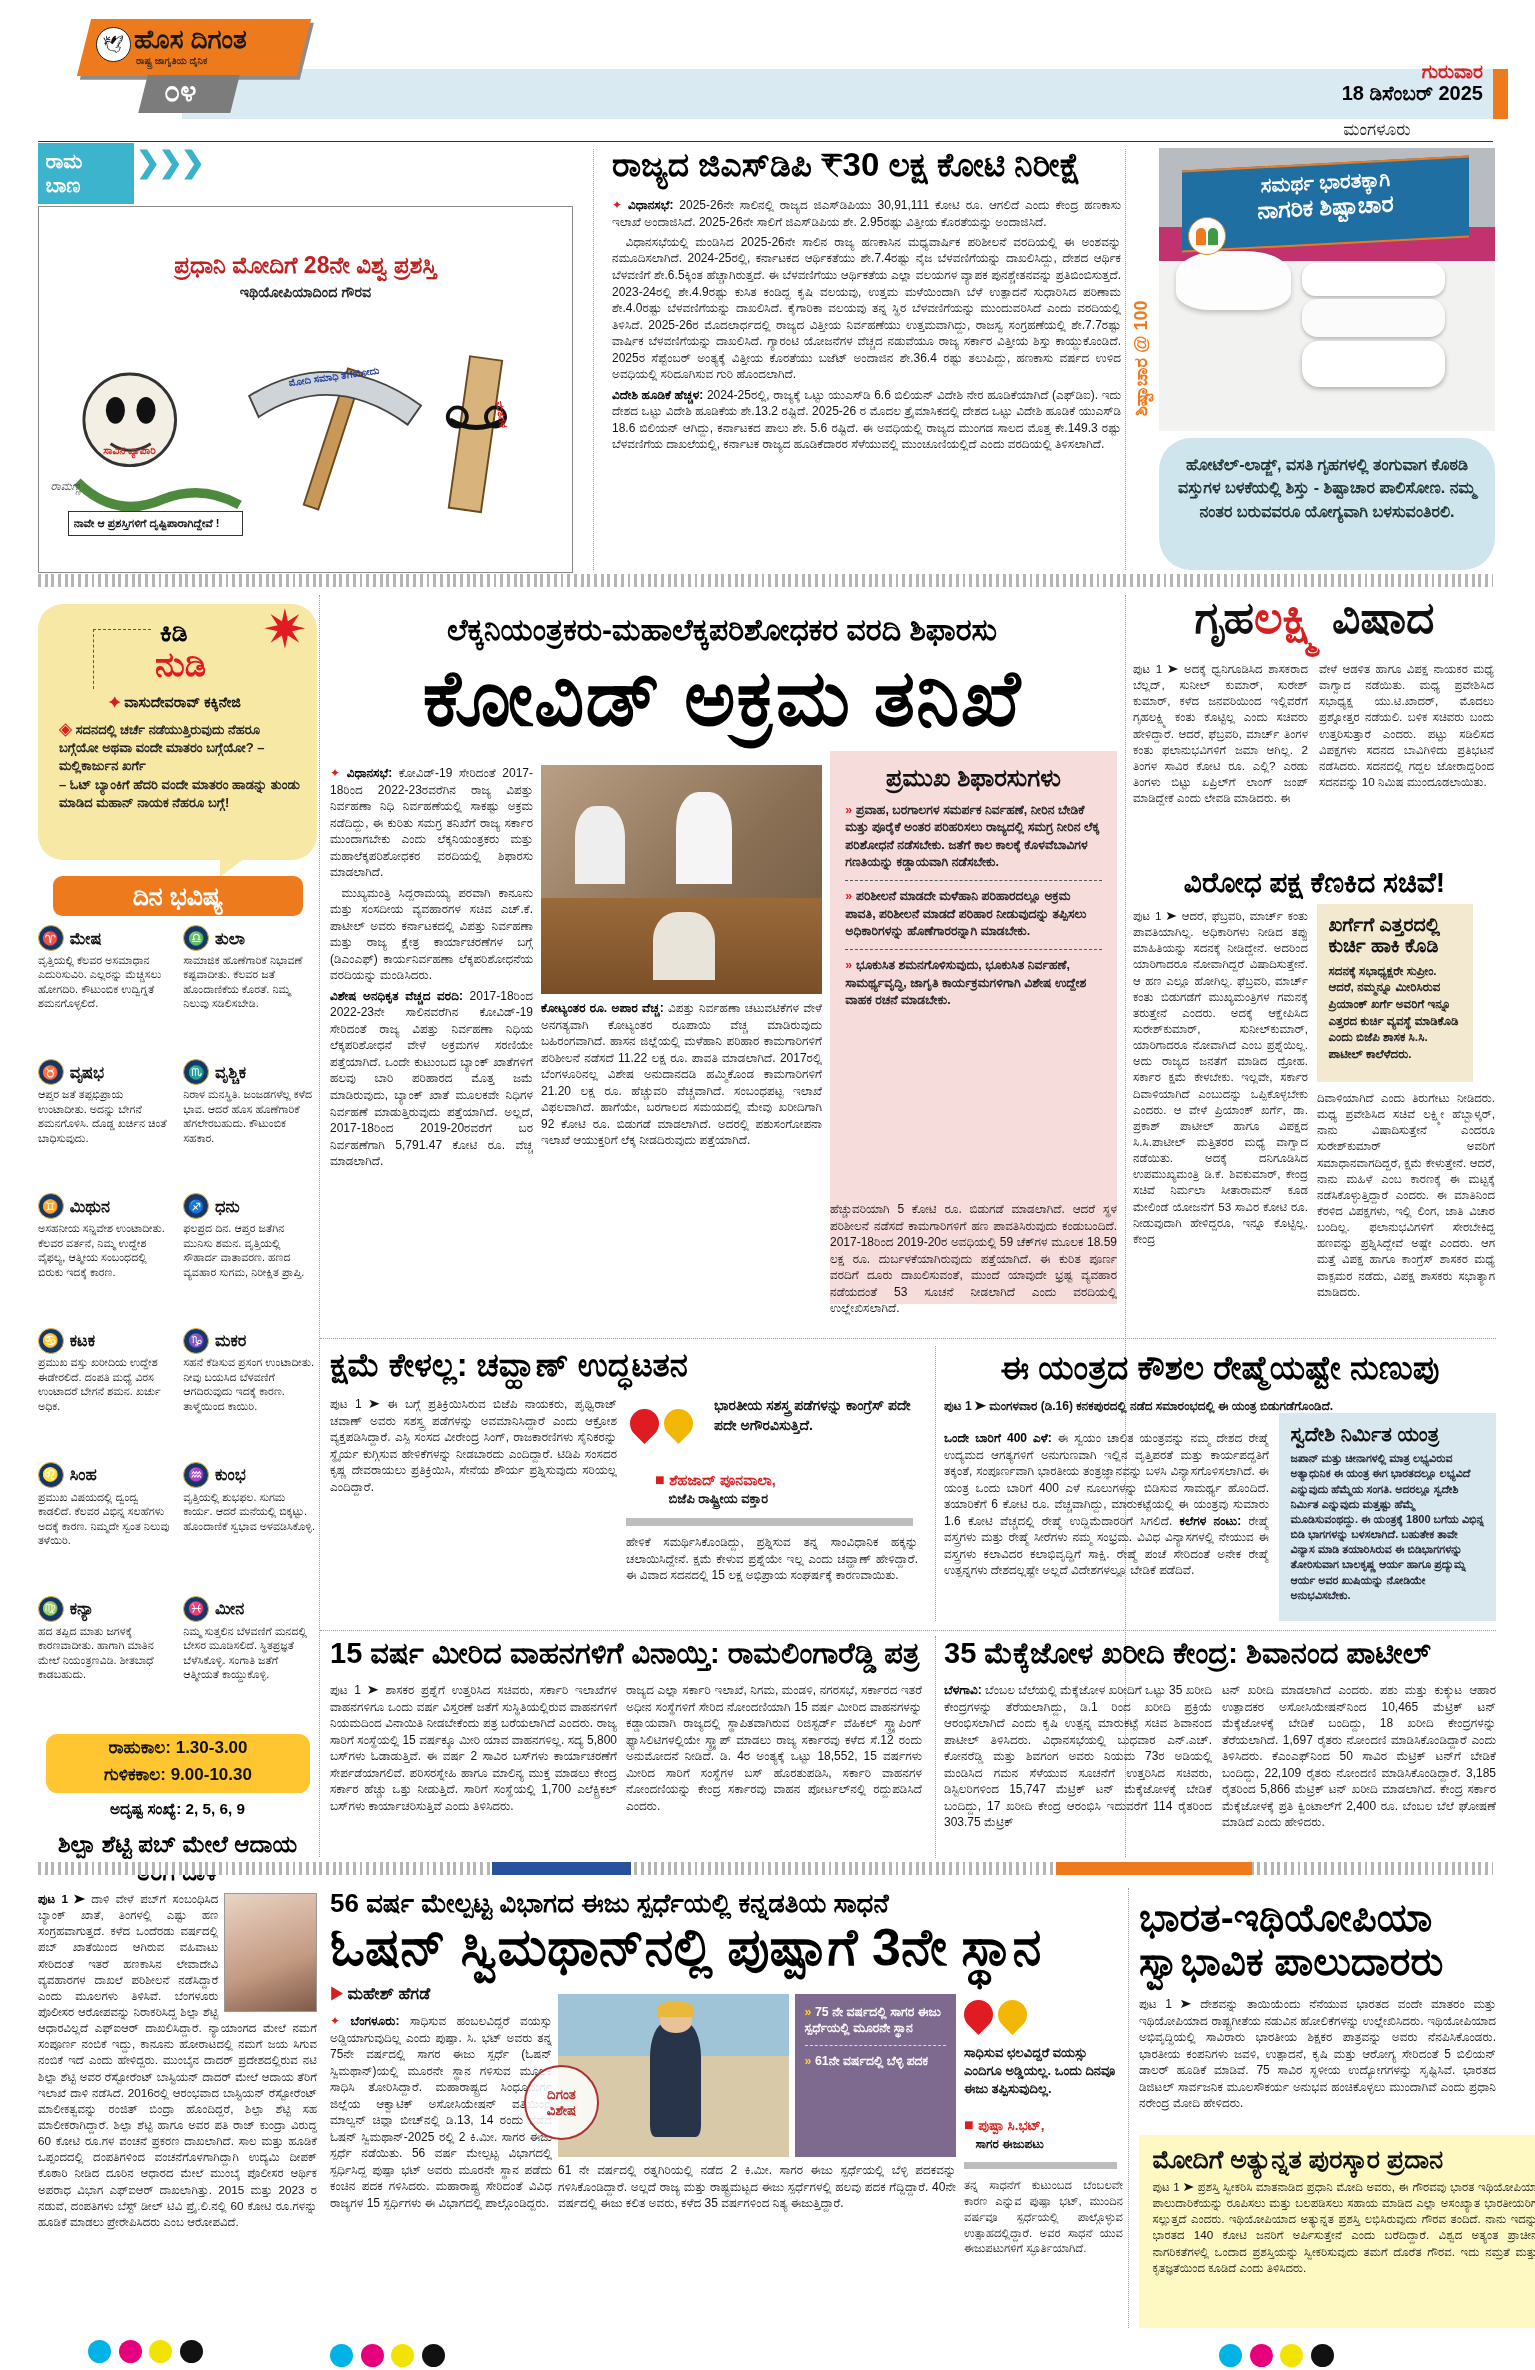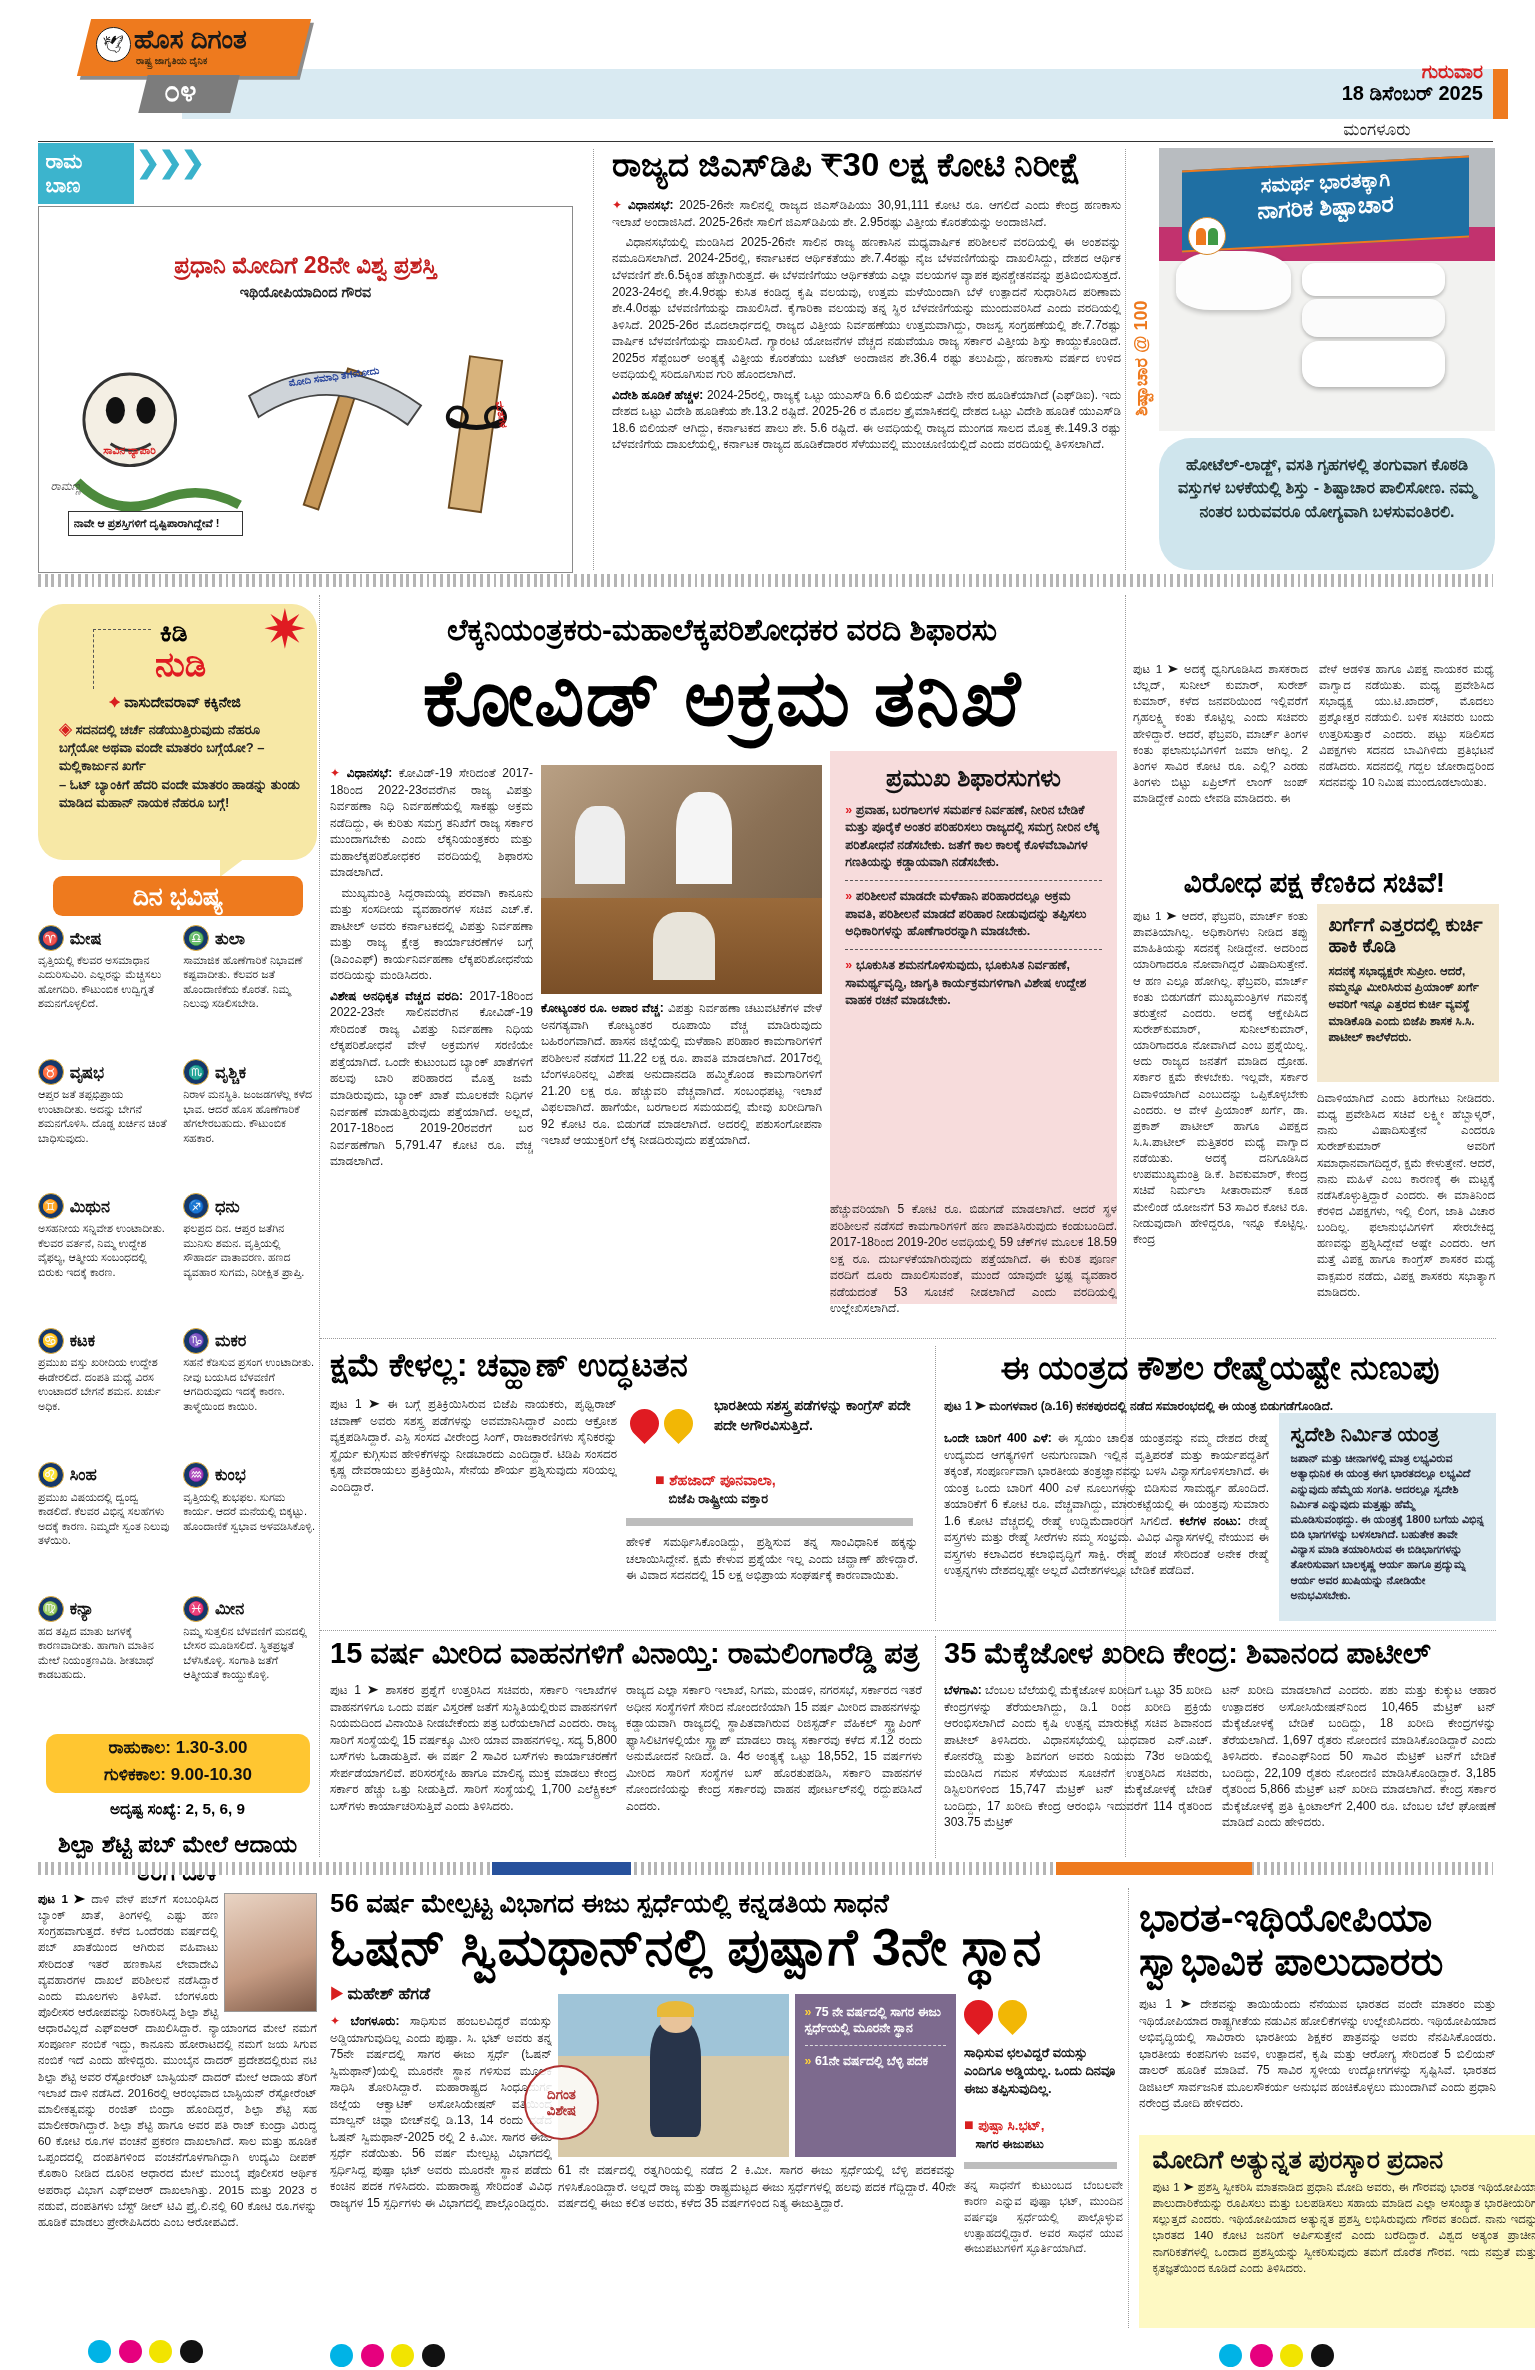--- a/index.html
+++ b/index.html
@@ -253,26 +253,29 @@
     <div style="font-size:12.4px;line-height:1.42;font-weight:bold;color:#222;">
       <div><span class="bullet-arrow">»</span><span>ಪ್ರವಾಹ, ಬರಗಾಲಗಳ ಸಮರ್ಪಕ ನಿರ್ವಹಣೆ, ನೀರಿನ ಬೇಡಿಕೆ ಮತ್ತು ಪೂರೈಕೆ ಅಂತರ ಪರಿಹರಿಸಲು ರಾಜ್ಯದಲ್ಲಿ ಸಮಗ್ರ ನೀರಿನ ಲೆಕ್ಕ ಪರಿಶೋಧನೆ ನಡೆಸಬೇಕು. ಜತೆಗೆ ಕಾಲ ಕಾಲಕ್ಕೆ ಕೊಳವೆಬಾವಿಗಳ ಗಣತಿಯನ್ನು ಕಡ್ಡಾಯವಾಗಿ ನಡೆಸಬೇಕು.</span></div>
       <div class="dashed-div"></div>
       <div><span class="bullet-arrow">»</span><span>ಪರಿಶೀಲನೆ ಮಾಡದೇ ಮಳೆಹಾನಿ ಪರಿಹಾರದಲ್ಲೂ ಅಕ್ರಮ ಪಾವತಿ, ಪರಿಶೀಲನೆ ಮಾಡದೆ ಪರಿಹಾರ ನೀಡುವುದನ್ನು ತಪ್ಪಿಸಲು ಅಧಿಕಾರಿಗಳನ್ನು ಹೊಣೆಗಾರರನ್ನಾಗಿ ಮಾಡಬೇಕು.</span></div>
       <div class="dashed-div"></div>
       <div><span class="bullet-arrow">»</span><span>ಭೂಕುಸಿತ ಶಮನಗೊಳಿಸುವುದು, ಭೂಕುಸಿತ ನಿರ್ವಹಣೆ, ಸಾಮರ್ಥ್ಯವೃದ್ಧಿ, ಜಾಗೃತಿ ಕಾರ್ಯಕ್ರಮಗಳಿಗಾಗಿ ವಿಶೇಷ ಉದ್ದೇಶ ವಾಹಕ ರಚನೆ ಮಾಡಬೇಕು.</span></div>
     </div>
   </div>
   <div class="abs bt" style="left:830px;top:1201px;width:287px;height:132px;">ಹೆಚ್ಚುವರಿಯಾಗಿ 5 ಕೋಟಿ ರೂ. ಬಿಡುಗಡೆ ಮಾಡಲಾಗಿದೆ. ಆದರೆ ಸ್ಥಳ ಪರಿಶೀಲನೆ ನಡೆಸದೆ ಕಾಮಗಾರಿಗಳಿಗೆ ಹಣ ಪಾವತಿಸಿರುವುದು ಕಂಡುಬಂದಿದೆ. 2017-18ರಿಂದ 2019-20ರ ಅವಧಿಯಲ್ಲಿ 59 ಚೆಕ್‌ಗಳ ಮೂಲಕ 18.59 ಲಕ್ಷ ರೂ. ದುರ್ಬಳಕೆಯಾಗಿರುವುದು ಪತ್ತೆಯಾಗಿದೆ. ಈ ಕುರಿತ ಪೂರ್ಣ ವರದಿಗೆ ದೂರು ದಾಖಲಿಸುವಂತೆ, ಮುಂದೆ ಯಾವುದೇ ಭ್ರಷ್ಟ ವ್ಯವಹಾರ ನಡೆಯದಂತೆ 53 ಸೂಚನೆ ನೀಡಲಾಗಿದೆ ಎಂದು ವರದಿಯಲ್ಲಿ ಉಲ್ಲೇಖಿಸಲಾಗಿದೆ.</div>
 
+  <div class="abs ctr" style="left:1133px;top:596px;width:363px;font-size:44px;font-weight:bold;line-height:1;">
+    <span>ಗೃಹ</span><span class="red">ಲಕ್ಷ್ಮಿ</span><span> ವಿಷಾದ</span>
+  </div>
   <div class="abs bt" style="left:1133px;top:661px;width:175px;height:203px;font-size:11.7px;">ಪುಟ 1 ➤ ಅದಕ್ಕೆ ಧ್ವನಿಗೂಡಿಸಿದ ಶಾಸಕರಾದ ಬೆಲ್ಲದ್, ಸುನೀಲ್ ಕುಮಾರ್, ಸುರೇಶ್ ಕುಮಾರ್, ಕಳೆದ ಜನವರಿಯಿಂದ ಇಲ್ಲಿವರೆಗೆ ಗೃಹಲಕ್ಷ್ಮಿ ಕಂತು ಕೊಟ್ಟಿಲ್ಲ ಎಂದು ಸಚಿವರು ಹೇಳಿದ್ದಾರೆ. ಆದರೆ, ಫೆಬ್ರವರಿ, ಮಾರ್ಚ್ ತಿಂಗಳ ಕಂತು ಫಲಾನುಭವಿಗಳಿಗೆ ಜಮಾ ಆಗಿಲ್ಲ. 2 ತಿಂಗಳ ಸಾವಿರ ಕೋಟಿ ರೂ. ಎಲ್ಲಿ? ಎರಡು ತಿಂಗಳು ಬಿಟ್ಟು ಏಪ್ರಿಲ್‌ಗೆ ಲಾಂಗ್ ಜಂಪ್ ಮಾಡಿದ್ದೇಕೆ ಎಂದು ಲೇವಡಿ ಮಾಡಿದರು. ಈ</div>
   <div class="abs bt" style="left:1319px;top:661px;width:175px;height:203px;font-size:11.7px;">ವೇಳೆ ಆಡಳಿತ ಹಾಗೂ ವಿಪಕ್ಷ ನಾಯಕರ ಮಧ್ಯೆ ವಾಗ್ವಾದ ನಡೆಯಿತು. ಮಧ್ಯ ಪ್ರವೇಶಿಸಿದ ಸಭಾಧ್ಯಕ್ಷ ಯು.ಟಿ.ಖಾದರ್, ಮೊದಲು ಪ್ರಶ್ನೋತ್ತರ ನಡೆಯಲಿ. ಬಳಿಕ ಸಚಿವರು ಬಂದು ಉತ್ತರಿಸುತ್ತಾರೆ ಎಂದರು. ಪಟ್ಟು ಸಡಿಲಿಸದ ವಿಪಕ್ಷಗಳು ಸದನದ ಬಾವಿಗಿಳಿದು ಪ್ರತಿಭಟನೆ ನಡೆಸಿದರು. ಸದನದಲ್ಲಿ ಗದ್ದಲ ಜೋರಾದ್ದರಿಂದ ಸದನವನ್ನು 10 ನಿಮಿಷ ಮುಂದೂಡಲಾಯಿತು.</div>
 
   <div class="abs hl ctr" style="left:1133px;top:868px;width:363px;font-size:28px;">ವಿರೋಧ ಪಕ್ಷ ಕೆಣಕಿದ ಸಚಿವೆ!</div>
   <div class="abs bt" style="left:1133px;top:908px;width:175px;height:424px;font-size:11.7px;">ಪುಟ 1 ➤ ಆದರೆ, ಫೆಬ್ರವರಿ, ಮಾರ್ಚ್ ಕಂತು ಪಾವತಿಯಾಗಿಲ್ಲ. ಅಧಿಕಾರಿಗಳು ನೀಡಿದ ತಪ್ಪು ಮಾಹಿತಿಯನ್ನು ಸದನಕ್ಕೆ ನೀಡಿದ್ದೇನೆ. ಅದರಿಂದ ಯಾರಿಗಾದರೂ ನೋವಾಗಿದ್ದರೆ ವಿಷಾದಿಸುತ್ತೇನೆ. ಆ ಹಣ ಎಲ್ಲೂ ಹೋಗಿಲ್ಲ. ಫೆಬ್ರವರಿ, ಮಾರ್ಚ್ ಕಂತು ಬಿಡುಗಡೆಗೆ ಮುಖ್ಯಮಂತ್ರಿಗಳ ಗಮನಕ್ಕೆ ತರುತ್ತೇನೆ ಎಂದರು. ಅದಕ್ಕೆ ಆಕ್ಷೇಪಿಸಿದ ಸುರೇಶ್‌ಕುಮಾರ್, ಸುನೀಲ್‌ಕುಮಾರ್, ಯಾರಿಗಾದರೂ ನೋವಾಗಿದೆ ಎಂಬ ಪ್ರಶ್ನೆಯಿಲ್ಲ. ಅದು ರಾಜ್ಯದ ಜನತೆಗೆ ಮಾಡಿದ ದ್ರೋಹ. ಸರ್ಕಾರ ಕ್ಷಮೆ ಕೇಳಬೇಕು. ಇಲ್ಲವೇ, ಸರ್ಕಾರ ದಿವಾಳಿಯಾಗಿದೆ ಎಂಬುದನ್ನು ಒಪ್ಪಿಕೊಳ್ಳಬೇಕು ಎಂದರು. ಆ ವೇಳೆ ಪ್ರಿಯಾಂಕ್ ಖರ್ಗೆ, ಡಾ. ಪ್ರಕಾಶ್ ಪಾಟೀಲ್ ಹಾಗೂ ವಿಪಕ್ಷದ ಸಿ.ಸಿ.ಪಾಟೀಲ್ ಮತ್ತಿತರರ ಮಧ್ಯೆ ವಾಗ್ವಾದ ನಡೆಯಿತು. ಅದಕ್ಕೆ ದನಿಗೂಡಿಸಿದ ಉಪಮುಖ್ಯಮಂತ್ರಿ ಡಿ.ಕೆ. ಶಿವಕುಮಾರ್, ಕೇಂದ್ರ ಸಚಿವೆ ನಿರ್ಮಲಾ ಸೀತಾರಾಮನ್ ಕೂಡ ಮೇಲಿಂಡೆ ಯೋಜನೆಗೆ 53 ಸಾವಿರ ಕೋಟಿ ರೂ. ನೀಡುವುದಾಗಿ ಹೇಳಿದ್ದರೂ, ಇನ್ನೂ ಕೊಟ್ಟಿಲ್ಲ. ಕೇಂದ್ರ</div>
-  <div class="abs" style="left:1317px;top:904px;width:182px;height:178px;background:#f3e8d0;padding:9.6px 11.5px;box-sizing:border-box;">
+  <div class="abs" style="left:1317px;top:904px;width:156px;height:178px;background:#f3e8d0;padding:9.6px 11.5px;box-sizing:border-box;">
     <div class="box-title" style="font-size:19px;margin-bottom:5.7px;">ಖರ್ಗೆಗೆ ಎತ್ತರದಲ್ಲಿ ಕುರ್ಚಿ ಹಾಕಿ ಕೊಡಿ</div>
     <div style="font-size:11.8px;font-weight:bold;line-height:1.4;color:#222;">ಸದನಕ್ಕೆ ಸಭಾಧ್ಯಕ್ಷರೇ ಸುಪ್ರೀಂ. ಆದರೆ, ನಮ್ಮನ್ನೂ ಮೀರಿಸಿರುವ ಪ್ರಿಯಾಂಕ್ ಖರ್ಗೆ ಅವರಿಗೆ ಇನ್ನೂ ಎತ್ತರದ ಕುರ್ಚಿ ವ್ಯವಸ್ಥೆ ಮಾಡಿಕೊಡಿ ಎಂದು ಬಿಜೆಪಿ ಶಾಸಕ ಸಿ.ಸಿ. ಪಾಟೀಲ್ ಕಾಲೆಳೆದರು.</div>
   </div>
   <div class="abs bt" style="left:1317px;top:1090px;width:178px;height:243px;font-size:11.7px;">ದಿವಾಳಿಯಾಗಿದೆ ಎಂದು ತಿರುಗೇಟು ನೀಡಿದರು. ಮಧ್ಯ ಪ್ರವೇಶಿಸಿದ ಸಚಿವೆ ಲಕ್ಷ್ಮೀ ಹೆಬ್ಬಾಳ್ಕರ್, ನಾನು ವಿಷಾದಿಸುತ್ತೇನೆ ಎಂದರೂ ಸುರೇಶ್‌ಕುಮಾರ್ ಅವರಿಗೆ ಸಮಾಧಾನವಾಗದಿದ್ದರೆ, ಕ್ಷಮೆ ಕೇಳುತ್ತೇನೆ. ಆದರೆ, ನಾನು ಮಹಿಳೆ ಎಂಬ ಕಾರಣಕ್ಕೆ ಈ ಮಟ್ಟಕ್ಕೆ ನಡೆಸಿಕೊಳ್ಳುತ್ತಿದ್ದಾರೆ ಎಂದರು. ಈ ಮಾತಿನಿಂದ ಕೆರಳಿದ ವಿಪಕ್ಷಗಳು, ಇಲ್ಲಿ ಲಿಂಗ, ಜಾತಿ ವಿಚಾರ ಬಂದಿಲ್ಲ. ಫಲಾನುಭವಿಗಳಿಗೆ ಸೇರಬೇಕಿದ್ದ ಹಣವನ್ನು ಪ್ರಶ್ನಿಸಿದ್ದೇವೆ ಅಷ್ಟೇ ಎಂದರು. ಆಗ ಮತ್ತೆ ವಿಪಕ್ಷ ಹಾಗೂ ಕಾಂಗ್ರೆಸ್ ಶಾಸಕರ ಮಧ್ಯೆ ವಾಕ್ಸಮರ ನಡೆದು, ವಿಪಕ್ಷ ಶಾಸಕರು ಸಭಾತ್ಯಾಗ ಮಾಡಿದರು.</div>
 
   <div class="abs hdot" style="left:320px;top:1338px;width:1176px;"></div>
   <div class="abs hl" style="left:330px;top:1348px;width:593px;font-size:32.5px;">ಕ್ಷಮೆ ಕೇಳಲ್ಲ: ಚವ್ಹಾಣ್ ಉದ್ಧಟತನ</div>
   <div class="abs bt" style="left:330px;top:1396px;width:287px;height:225px;">ಪುಟ 1 ➤ ಈ ಬಗ್ಗೆ ಪ್ರತಿಕ್ರಿಯಿಸಿರುವ ಬಿಜೆಪಿ ನಾಯಕರು, ಪೃಥ್ವಿರಾಜ್ ಚವಾಣ್ ಅವರು ಸಶಸ್ತ್ರ ಪಡೆಗಳನ್ನು ಅವಮಾನಿಸಿದ್ದಾರೆ ಎಂದು ಆಕ್ರೋಶ ವ್ಯಕ್ತಪಡಿಸಿದ್ದಾರೆ. ಎಸ್ಪಿ ಸಂಸದ ವೀರೇಂದ್ರ ಸಿಂಗ್, ರಾಜಕಾರಣಿಗಳು ಸೈನಿಕರನ್ನು ಸ್ಥೈರ್ಯ ಕುಗ್ಗಿಸುವ ಹೇಳಿಕೆಗಳನ್ನು ನೀಡಬಾರದು ಎಂದಿದ್ದಾರೆ. ಟಿಡಿಪಿ ಸಂಸದರ ಕೃಷ್ಣ ದೇವರಾಯಲು ಪ್ರತಿಕ್ರಿಯಿಸಿ, ಸೇನೆಯ ಶೌರ್ಯ ಪ್ರಶ್ನಿಸುವುದು ಸರಿಯಲ್ಲ ಎಂದಿದ್ದಾರೆ.</div>
   <div class="abs" style="left:626px;top:1396px;width:298px;height:225px;">
     <span class="qmark" style="position:absolute;left:3.8px;top:13.4px;background:#e01b22;"></span>

